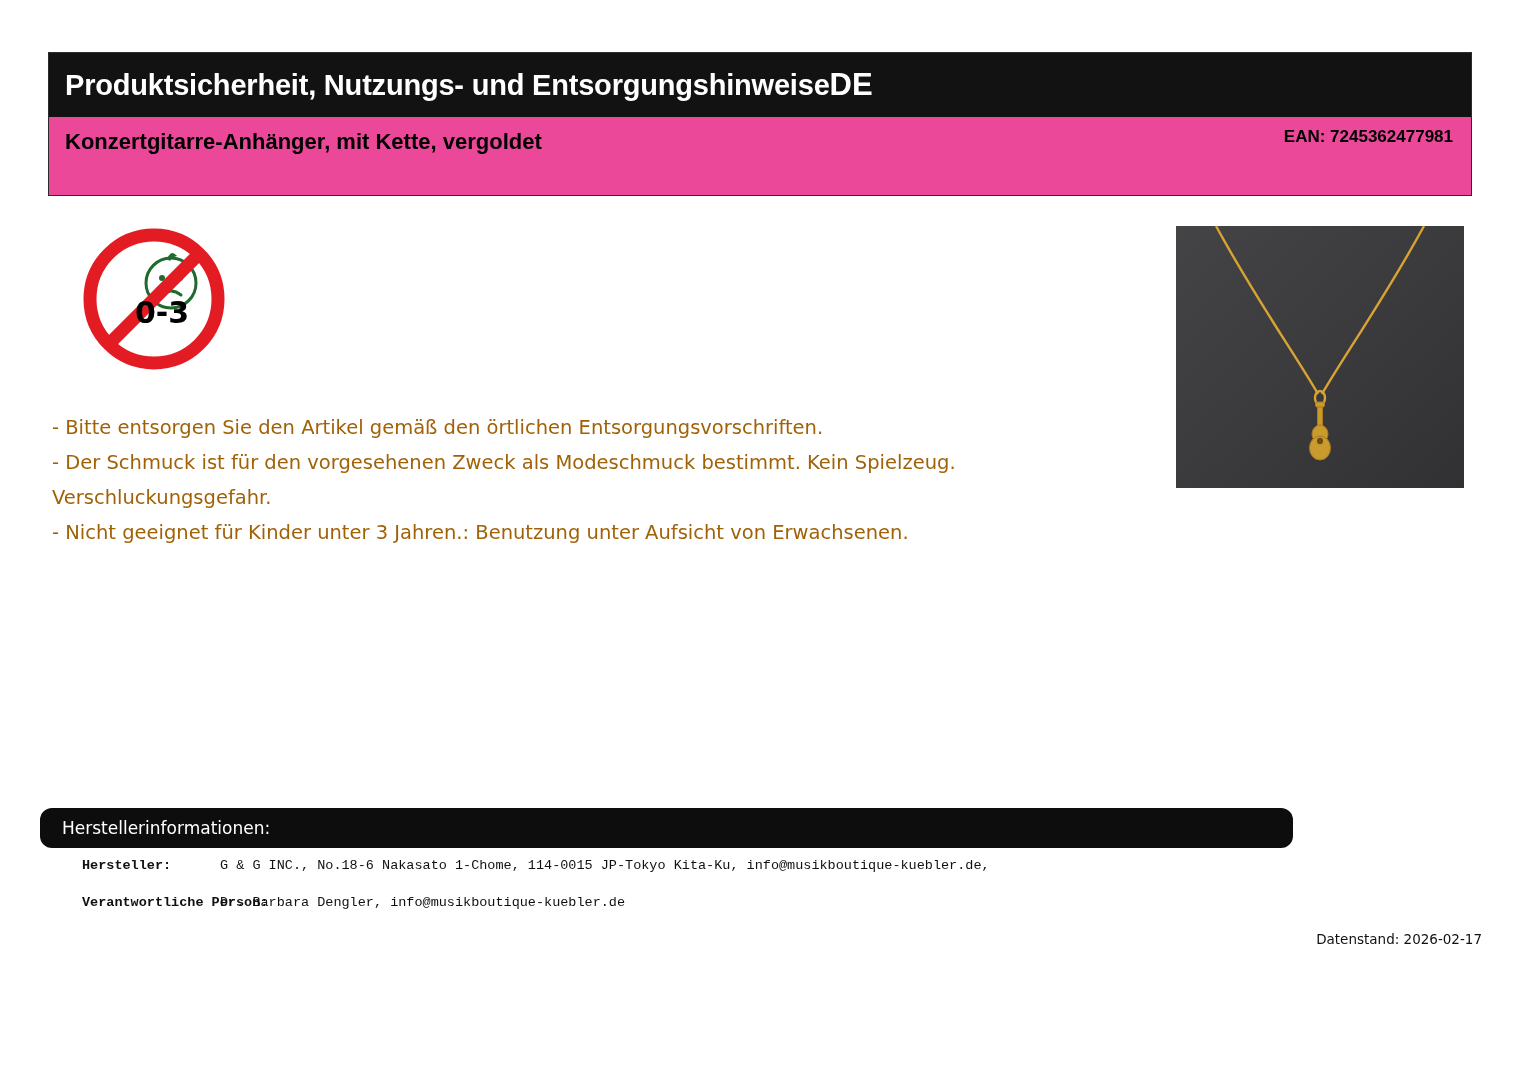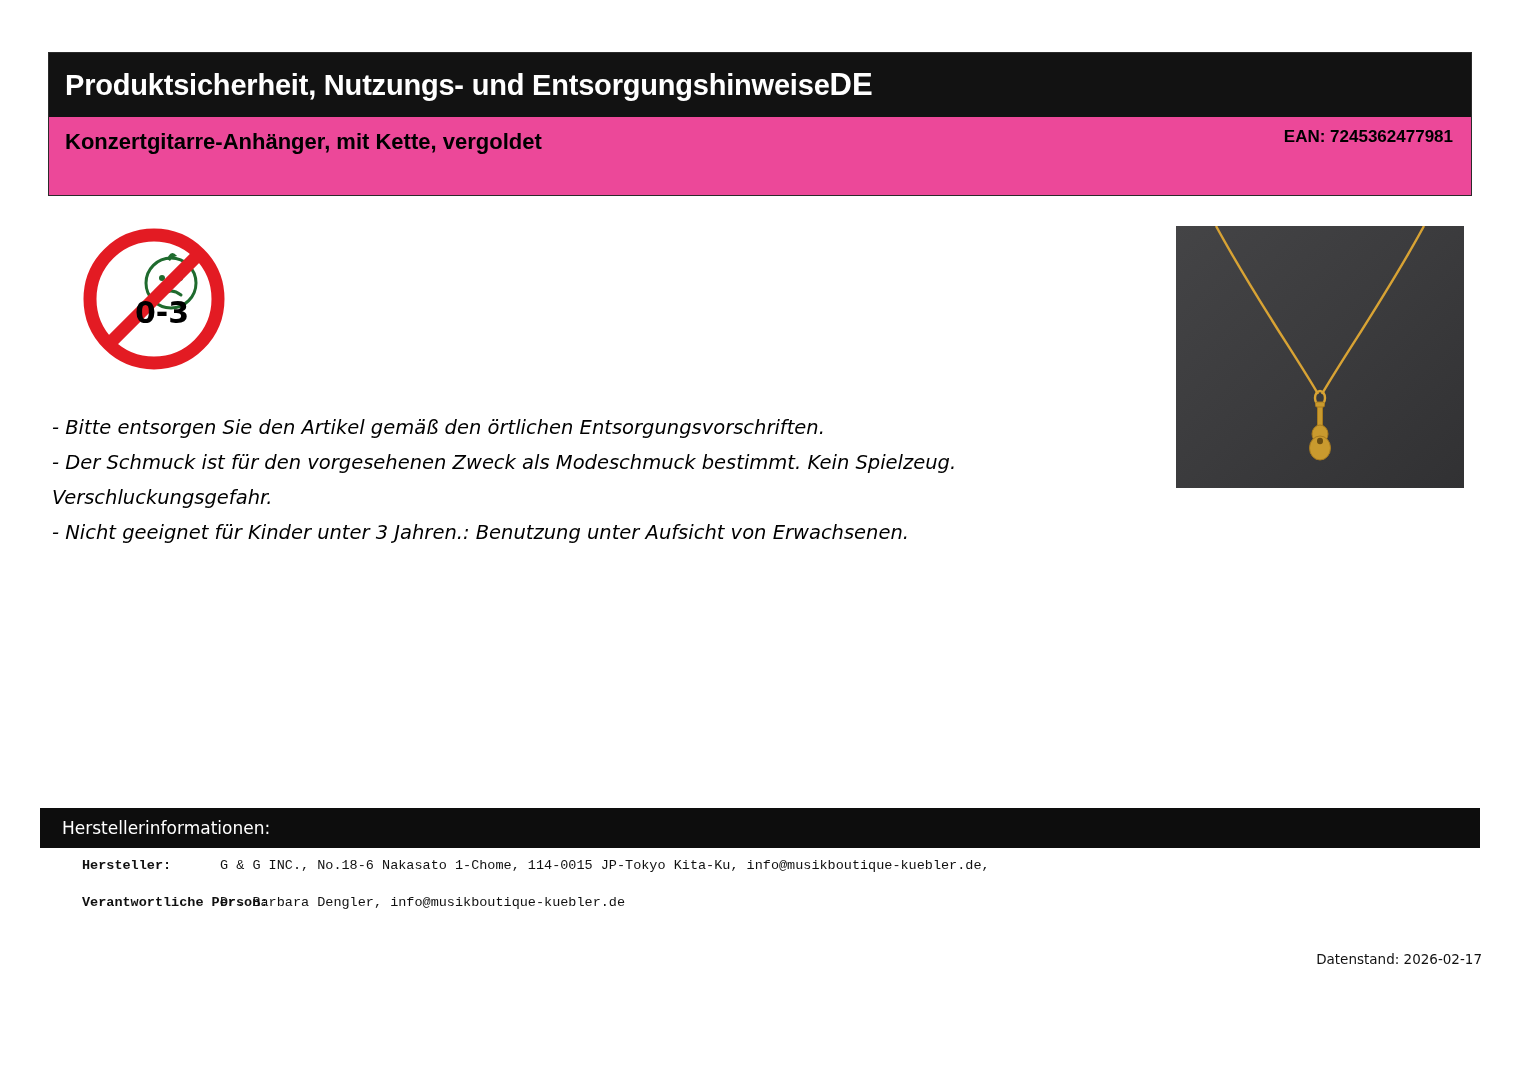--- a/index.html
+++ b/index.html
@@ -98,41 +98,41 @@
   .product-photo svg { display:block; }
 
   
   .notes {
     position: absolute;
     left: 52px;
     top: 410px;
     width: 1080px;
     font-size: 19.5px;
     line-height: 35px;
-    color: #000000;
+    color: #a16207;
     font-family: "DejaVu Sans", sans-serif;
-    font-style: italic;
   }
   .notes .line { white-space: pre-wrap; }
 
   
   .manu-bar {
     position: absolute;
     left: 40px;
     top: 808px;
-    width: 1440px;
+    width: 1253px;
     height: 40px;
     background: #0d0d0d;
     color: #ffffff;
     display: flex;
     align-items: center;
     padding-left: 22px;
     box-sizing: border-box;
     font-size: 17px;
     font-family: "DejaVu Sans", sans-serif;
+    border-radius: 12px;
   }
   .manu-rows {
     position: absolute;
     left: 40px;
     top: 858px;
     width: 1440px;
     font-size: 13.5px;
     font-family: Liberation Mono, monospace;
     color: #111;
   }
@@ -148,21 +148,21 @@
     font-weight: bold;
     font-size: 13.5px;
     white-space: nowrap;
   }
   .manu-value {
     font-size: 13.5px;
   }
   .datestamp {
     position: absolute;
     right: 38px;
-    top: 951px;
+    top: 931px;
     font-size: 13.5px;
     font-family: "DejaVu Sans", sans-serif;
     color: #111;
   }
 </style>
 </head>
 <body>
 
 <div class="page">
 

